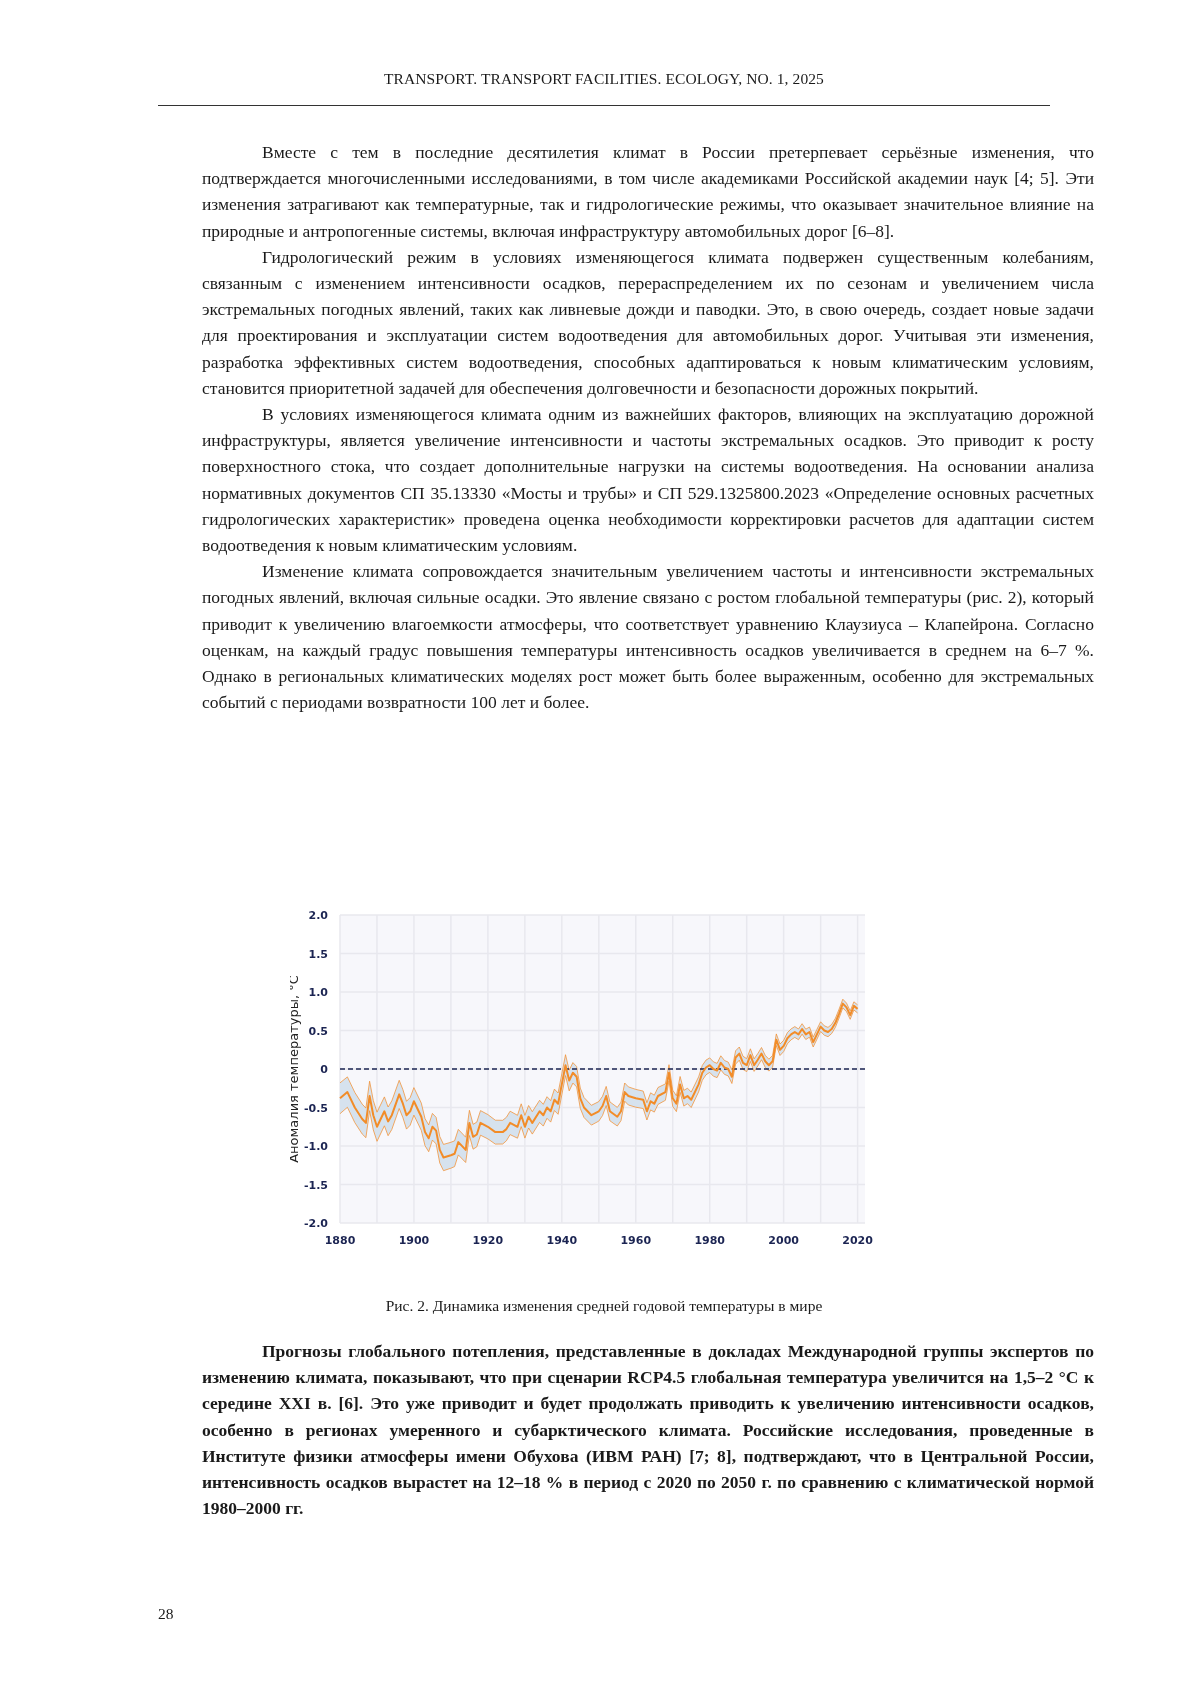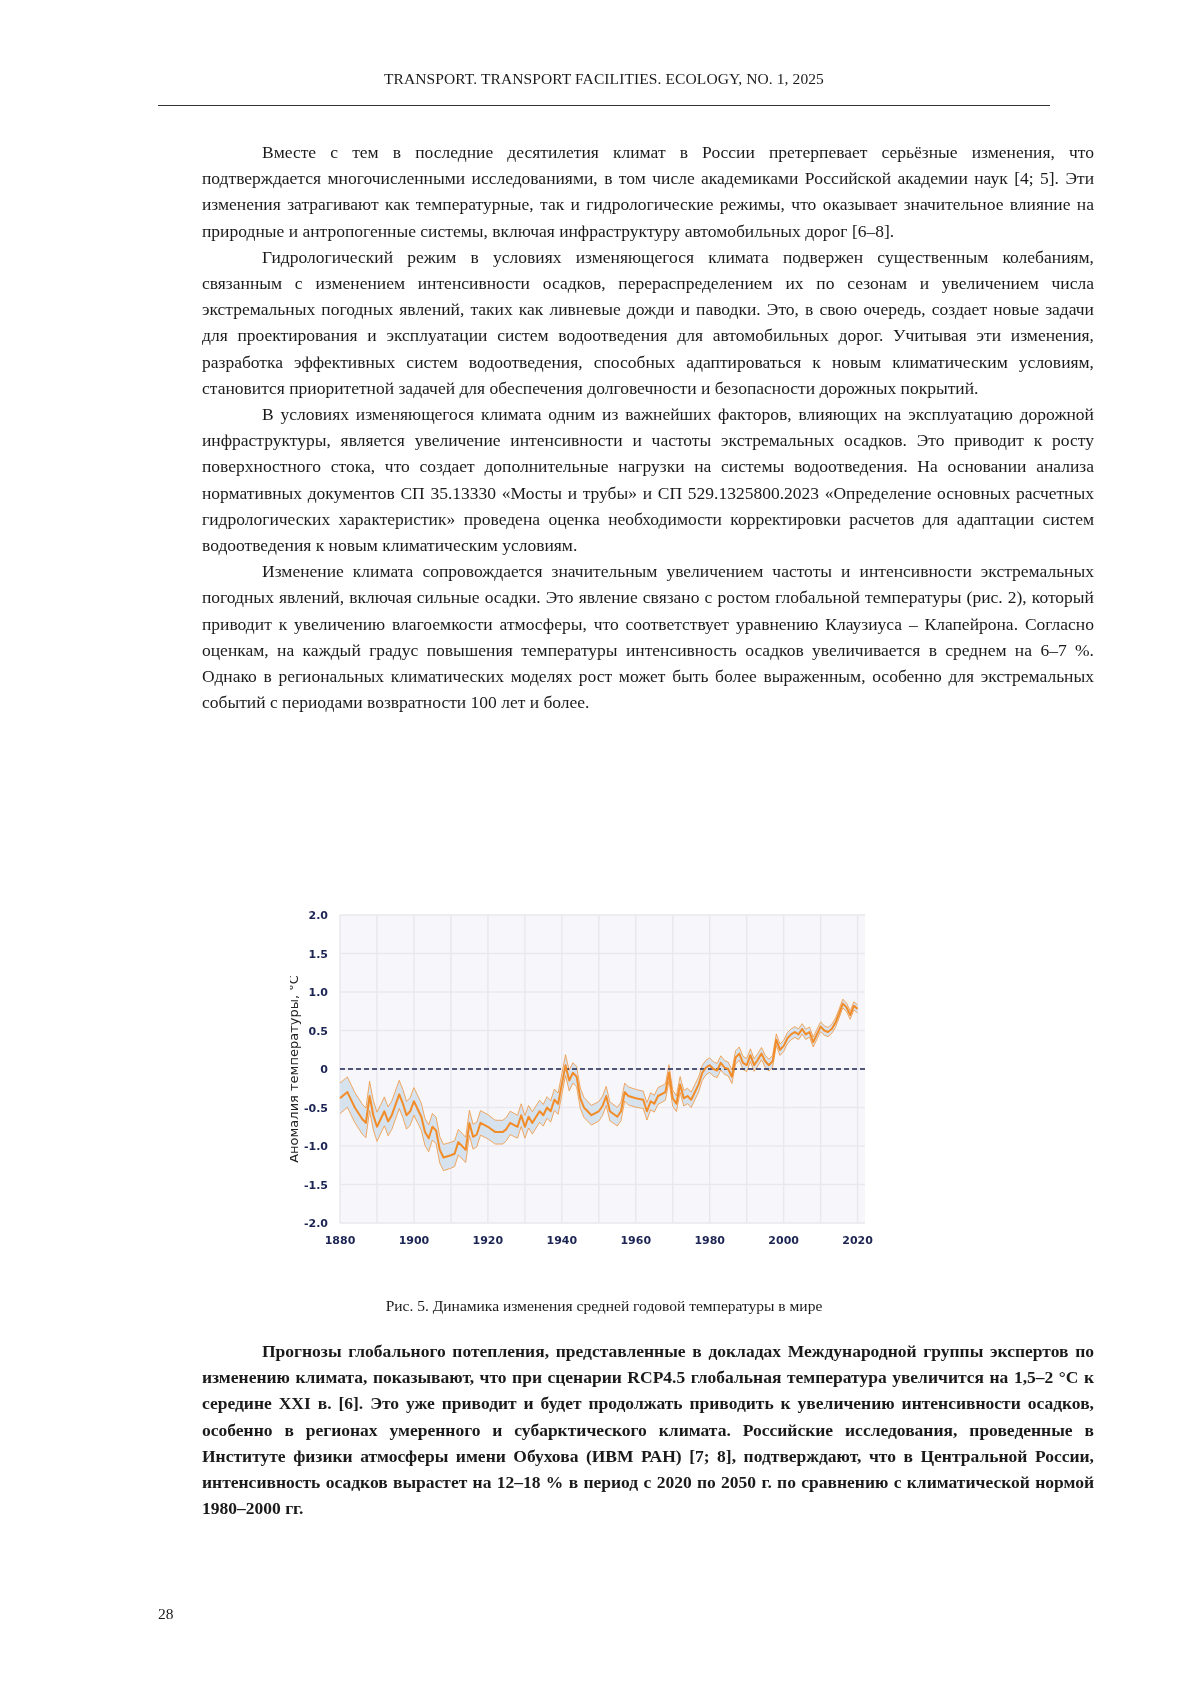--- a/index.html
+++ b/index.html
@@ -75,19 +75,19 @@
       <text x="300.5" y="400" text-anchor="middle" font-size="12" font-weight="bold" fill="#222">годы</text>
       <text x="0" y="0" text-anchor="middle" font-size="13" fill="#222" transform="translate(8,200) rotate(-90)">Аномалия температуры, °C</text>
       <path d="M50.0,213.9L57.4,207.9L64.8,223.4L72.2,235.1L75.9,239.1L79.6,212.2L83.3,231.5L87.0,243.2L94.4,227.9L98.1,238.0L101.8,231.9L109.2,211.3L112.9,220.6L116.5,232.3L120.2,228.5L123.9,218.6L131.3,234.1L135.0,249.6L138.7,255.9L142.4,244.4L146.1,248.3L149.8,267.6L153.5,275.4L160.9,273.3L164.6,271.8L168.3,260.4L175.7,268.2L179.4,241.3L183.1,255.3L186.8,253.1L190.5,241.6L197.9,245.6L205.3,251.2L212.7,251.3L216.4,248.3L220.1,242.2L227.5,246.3L231.2,234.8L234.9,246.4L238.6,236.5L242.3,242.7L249.6,231.3L253.3,235.3L257.0,227.7L260.7,231.6L264.4,220.1L268.1,224.0L271.8,204.9L275.5,185.7L279.2,201.2L282.9,193.6L286.6,197.5L290.3,219.1L294.0,228.5L301.4,236.3L308.8,232.6L312.5,227.3L316.2,217.4L319.9,232.9L327.3,238.4L331.0,233.1L334.7,214.0L338.4,217.9L345.8,220.4L353.2,222.1L356.9,233.7L360.6,223.8L364.3,226.2L368.0,218.5L375.4,214.9L379.0,195.7L382.7,221.2L386.4,226.7L390.1,207.5L393.8,221.4L397.5,219.2L401.2,223.1L408.6,207.9L412.3,196.4L416.0,191.1L419.7,188.9L423.4,192.8L427.1,194.4L430.8,186.8L434.5,191.5L438.2,193.1L441.9,200.9L445.6,181.8L449.3,178.0L453.0,187.3L456.7,189.7L460.4,179.8L464.1,189.9L467.8,184.6L471.5,178.5L475.2,186.3L478.9,190.2L482.6,186.4L486.3,164.9L490.0,175.0L493.7,171.3L497.4,163.6L501.1,159.9L504.8,157.6L508.5,160.0L512.1,154.7L515.8,160.2L519.5,158.0L523.2,168.1L526.9,160.4L530.6,152.8L534.3,156.8L538.0,158.4L541.7,155.4L545.4,149.3L549.1,140.1L552.8,130.2L556.5,134.1L560.2,141.9L563.9,132.8L567.6,135.9L567.6,144.0L563.9,141.0L560.2,150.3L556.5,142.7L552.8,138.9L549.1,149.0L545.4,158.3L541.7,164.5L538.0,167.7L534.3,166.2L530.6,162.5L526.9,170.3L523.2,178.0L519.5,168.1L515.8,170.5L512.1,165.2L508.5,170.7L504.8,168.4L501.1,170.8L497.4,174.8L493.7,182.5L490.0,186.5L486.3,176.5L482.6,198.2L478.9,202.1L475.2,198.3L471.5,190.7L467.8,197.0L464.1,202.4L460.4,192.5L456.7,202.6L453.0,200.4L449.3,191.2L445.6,195.1L441.9,214.5L438.2,206.9L434.5,205.4L430.8,200.9L427.1,208.6L423.4,207.2L419.7,203.4L416.0,205.8L412.3,211.3L408.6,222.9L401.2,238.5L397.5,234.7L393.8,237.1L390.1,223.3L386.4,242.6L382.7,237.3L379.0,212.0L375.4,231.3L368.0,235.4L364.3,243.1L360.6,240.9L356.9,251.0L353.2,239.5L345.8,238.2L338.4,236.0L334.7,232.2L331.0,251.6L327.3,257.0L319.9,251.8L316.2,236.5L312.5,246.6L308.8,252.1L301.4,256.1L294.0,248.5L290.3,239.4L286.6,217.9L282.9,214.1L279.2,221.9L275.5,206.6L271.8,225.9L268.1,245.3L264.4,241.5L260.7,253.1L257.0,249.3L253.3,257.1L249.6,253.4L242.3,265.1L238.6,259.0L234.9,269.1L231.2,257.6L227.5,269.2L220.1,265.6L216.4,271.8L212.7,275.0L205.3,275.1L197.9,269.9L190.5,266.2L186.8,277.8L183.1,280.2L179.4,266.5L175.7,293.5L168.3,285.9L164.6,297.6L160.9,299.2L153.5,301.7L149.8,294.1L146.1,274.9L142.4,271.1L138.7,282.7L135.0,276.7L131.3,261.4L123.9,246.1L120.2,256.2L116.5,260.1L112.9,248.7L109.2,239.5L101.8,260.5L98.1,266.7L94.4,256.8L87.0,272.3L83.3,260.9L79.6,241.7L75.9,268.7L72.2,265.0L64.8,253.6L57.4,238.3L50.0,244.7Z" fill="#d6e2ee" stroke="none"></path>
       <path d="M50.0,213.9L57.4,207.9L64.8,223.4L72.2,235.1L75.9,239.1L79.6,212.2L83.3,231.5L87.0,243.2L94.4,227.9L98.1,238.0L101.8,231.9L109.2,211.3L112.9,220.6L116.5,232.3L120.2,228.5L123.9,218.6L131.3,234.1L135.0,249.6L138.7,255.9L142.4,244.4L146.1,248.3L149.8,267.6L153.5,275.4L160.9,273.3L164.6,271.8L168.3,260.4L175.7,268.2L179.4,241.3L183.1,255.3L186.8,253.1L190.5,241.6L197.9,245.6L205.3,251.2L212.7,251.3L216.4,248.3L220.1,242.2L227.5,246.3L231.2,234.8L234.9,246.4L238.6,236.5L242.3,242.7L249.6,231.3L253.3,235.3L257.0,227.7L260.7,231.6L264.4,220.1L268.1,224.0L271.8,204.9L275.5,185.7L279.2,201.2L282.9,193.6L286.6,197.5L290.3,219.1L294.0,228.5L301.4,236.3L308.8,232.6L312.5,227.3L316.2,217.4L319.9,232.9L327.3,238.4L331.0,233.1L334.7,214.0L338.4,217.9L345.8,220.4L353.2,222.1L356.9,233.7L360.6,223.8L364.3,226.2L368.0,218.5L375.4,214.9L379.0,195.7L382.7,221.2L386.4,226.7L390.1,207.5L393.8,221.4L397.5,219.2L401.2,223.1L408.6,207.9L412.3,196.4L416.0,191.1L419.7,188.9L423.4,192.8L427.1,194.4L430.8,186.8L434.5,191.5L438.2,193.1L441.9,200.9L445.6,181.8L449.3,178.0L453.0,187.3L456.7,189.7L460.4,179.8L464.1,189.9L467.8,184.6L471.5,178.5L475.2,186.3L478.9,190.2L482.6,186.4L486.3,164.9L490.0,175.0L493.7,171.3L497.4,163.6L501.1,159.9L504.8,157.6L508.5,160.0L512.1,154.7L515.8,160.2L519.5,158.0L523.2,168.1L526.9,160.4L530.6,152.8L534.3,156.8L538.0,158.4L541.7,155.4L545.4,149.3L549.1,140.1L552.8,130.2L556.5,134.1L560.2,141.9L563.9,132.8L567.6,135.9" fill="none" stroke="#f28c28" stroke-width="0.9" opacity="0.8"></path>
       <path d="M50.0,244.7L57.4,238.3L64.8,253.6L72.2,265.0L75.9,268.7L79.6,241.7L83.3,260.9L87.0,272.3L94.4,256.8L98.1,266.7L101.8,260.5L109.2,239.5L112.9,248.7L116.5,260.1L120.2,256.2L123.9,246.1L131.3,261.4L135.0,276.7L138.7,282.7L142.4,271.1L146.1,274.9L149.8,294.1L153.5,301.7L160.9,299.2L164.6,297.6L168.3,285.9L175.7,293.5L179.4,266.5L183.1,280.2L186.8,277.8L190.5,266.2L197.9,269.9L205.3,275.1L212.7,275.0L216.4,271.8L220.1,265.6L227.5,269.2L231.2,257.6L234.9,269.1L238.6,259.0L242.3,265.1L249.6,253.4L253.3,257.1L257.0,249.3L260.7,253.1L264.4,241.5L268.1,245.3L271.8,225.9L275.5,206.6L279.2,221.9L282.9,214.1L286.6,217.9L290.3,239.4L294.0,248.5L301.4,256.1L308.8,252.1L312.5,246.6L316.2,236.5L319.9,251.8L327.3,257.0L331.0,251.6L334.7,232.2L338.4,236.0L345.8,238.2L353.2,239.5L356.9,251.0L360.6,240.9L364.3,243.1L368.0,235.4L375.4,231.3L379.0,212.0L382.7,237.3L386.4,242.6L390.1,223.3L393.8,237.1L397.5,234.7L401.2,238.5L408.6,222.9L412.3,211.3L416.0,205.8L419.7,203.4L423.4,207.2L427.1,208.6L430.8,200.9L434.5,205.4L438.2,206.9L441.9,214.5L445.6,195.1L449.3,191.2L453.0,200.4L456.7,202.6L460.4,192.5L464.1,202.4L467.8,197.0L471.5,190.7L475.2,198.3L478.9,202.1L482.6,198.2L486.3,176.5L490.0,186.5L493.7,182.5L497.4,174.8L501.1,170.8L504.8,168.4L508.5,170.7L512.1,165.2L515.8,170.5L519.5,168.1L523.2,178.0L526.9,170.3L530.6,162.5L534.3,166.2L538.0,167.7L541.7,164.5L545.4,158.3L549.1,149.0L552.8,138.9L556.5,142.7L560.2,150.3L563.9,141.0L567.6,144.0" fill="none" stroke="#f28c28" stroke-width="0.9" opacity="0.8"></path>
       <line x1="50" x2="575" y1="200" y2="200" stroke="#1b2452" stroke-width="1.6" stroke-dasharray="5,3"></line>
       <path d="M50.0,229.3L57.4,223.1L64.8,238.5L72.2,250.0L75.9,253.9L79.6,227.0L83.3,246.2L87.0,257.8L94.4,242.3L98.1,252.4L101.8,246.2L109.2,225.4L112.9,234.7L116.5,246.2L120.2,242.3L123.9,232.3L131.3,247.7L135.0,263.1L138.7,269.3L142.4,257.8L146.1,261.6L149.8,280.9L153.5,288.5L160.9,286.2L164.6,284.7L168.3,273.1L175.7,280.9L179.4,253.9L183.1,267.8L186.8,265.5L190.5,253.9L197.9,257.8L205.3,263.1L212.7,263.1L216.4,260.1L220.1,253.9L227.5,257.8L231.2,246.2L234.9,257.8L238.6,247.7L242.3,253.9L249.6,242.3L253.3,246.2L257.0,238.5L260.7,242.3L264.4,230.8L268.1,234.7L271.8,215.4L275.5,196.2L279.2,211.5L282.9,203.8L286.6,207.7L290.3,229.3L294.0,238.5L301.4,246.2L308.8,242.3L312.5,237.0L316.2,227.0L319.9,242.3L327.3,247.7L331.0,242.3L334.7,223.1L338.4,227.0L345.8,229.3L353.2,230.8L356.9,242.3L360.6,232.3L364.3,234.7L368.0,227.0L375.4,223.1L379.0,203.8L382.7,229.3L386.4,234.7L390.1,215.4L393.8,229.3L397.5,227.0L401.2,230.8L408.6,215.4L412.3,203.8L416.0,198.5L419.7,196.2L423.4,200.0L427.1,201.5L430.8,193.8L434.5,198.5L438.2,200.0L441.9,207.7L445.6,188.5L449.3,184.6L453.0,193.8L456.7,196.2L460.4,186.1L464.1,196.2L467.8,190.8L471.5,184.6L475.2,192.3L478.9,196.2L482.6,192.3L486.3,170.7L490.0,180.8L493.7,176.9L497.4,169.2L501.1,165.4L504.8,163.0L508.5,165.4L512.1,160.0L515.8,165.4L519.5,163.0L523.2,173.1L526.9,165.4L530.6,157.6L534.3,161.5L538.0,163.0L541.7,160.0L545.4,153.8L549.1,144.6L552.8,134.6L556.5,138.4L560.2,146.1L563.9,136.9L567.6,139.9" fill="none" stroke="#f28c28" stroke-width="2" stroke-linejoin="round"></path>
     </svg>
 </div>
 
-<div class="caption">Рис. 5. Динамика изменения средней годовой температуры в мире</div>
+<div class="caption">Рис. 2. Динамика изменения средней годовой температуры в мире</div>
 
 <div class="body-text" id="block2">
   <p>Прогнозы глобального потепления, представленные в докладах Международной группы экспертов по изменению климата, показывают, что при сценарии RCP4.5 глобальная температура увеличится на 1,5–2 °C к середине XXI в. [6]. Это уже приводит и будет продолжать приводить к увеличению интенсивности осадков, особенно в регионах умеренного и субарктического климата. Российские исследования, проведенные в Институте физики атмосферы имени Обухова (ИВМ РАН) [7; 8], подтверждают, что в Центральной России, интенсивность осадков вырастет на 12–18 % в период с 2020 по 2050 г. по сравнению с климатической нормой 1980–2000 гг.</p>
 </div>
 
 <div class="page-num">28</div>
 
 </body></html>

